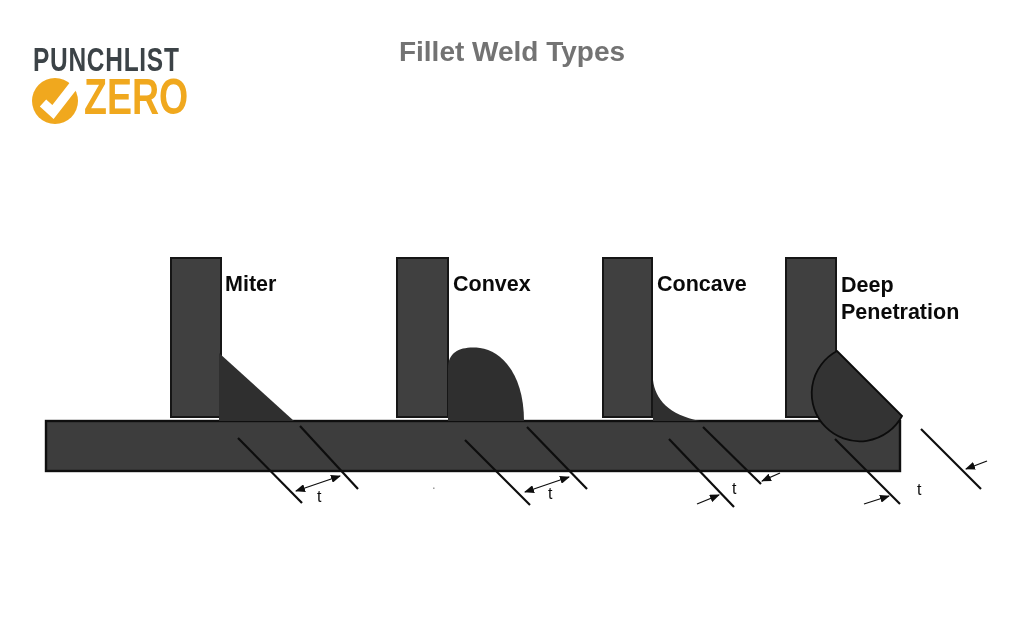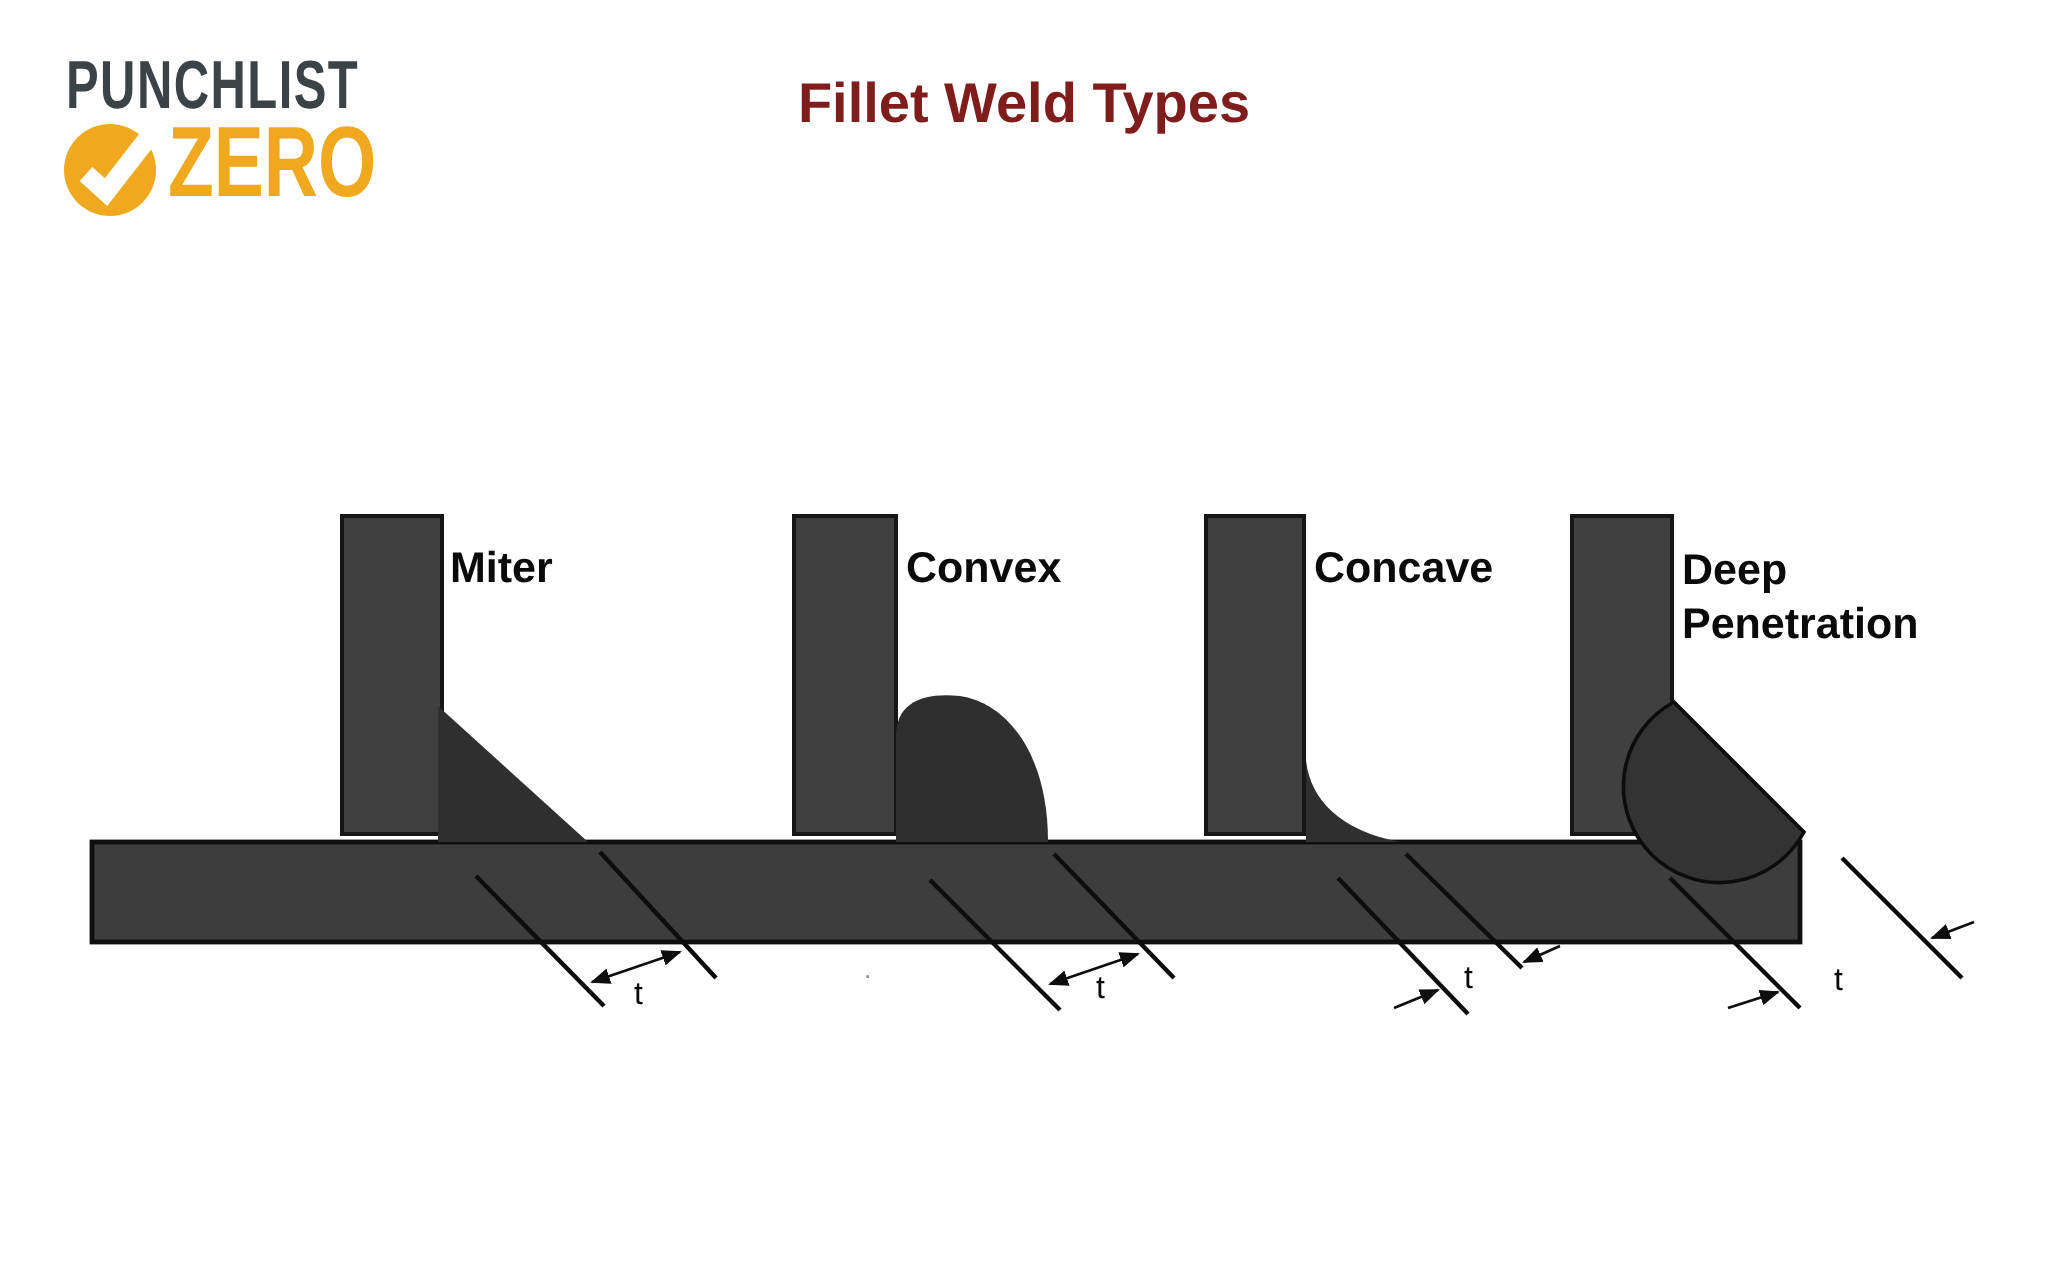--- a/index.html
+++ b/index.html
@@ -2,24 +2,24 @@
 <html><head>
 <meta charset="utf-8">
 <style>
   html,body{margin:0;padding:0;background:#fff;}
   .stage{
     position:relative;width:1024px;height:640px;background:#ffffff;
     overflow:hidden;font-family:"Liberation Sans",sans-serif;
   }
   .page-title{
     position:absolute;left:0;right:0;top:36px;text-align:center;
-    font-size:28px;font-weight:bold;color:#7f1d1d;letter-spacing:0px;
+    font-size:28px;font-weight:bold;color:#737373;letter-spacing:0px;
   }
   
-  .logo{position:absolute;left:0;top:0;width:220px;height:120px;}
+  .logo{position:absolute;left:0;top:16px;width:220px;height:120px;}
   .brand-top{
     position:absolute;left:33px;top:26px;font-size:34px;line-height:34px;
     font-weight:700;color:#3c4347;letter-spacing:1px;
     transform:scaleX(0.72);transform-origin:0 0;white-space:nowrap;
   }
   .check-badge{position:absolute;left:32px;top:62px;width:46px;height:46px;}
   .brand-bottom{
     position:absolute;left:84px;top:56px;font-size:50px;line-height:50px;
     font-weight:700;color:#f0a81e;letter-spacing:0px;
     transform:scaleX(0.75);transform-origin:0 0;white-space:nowrap;

